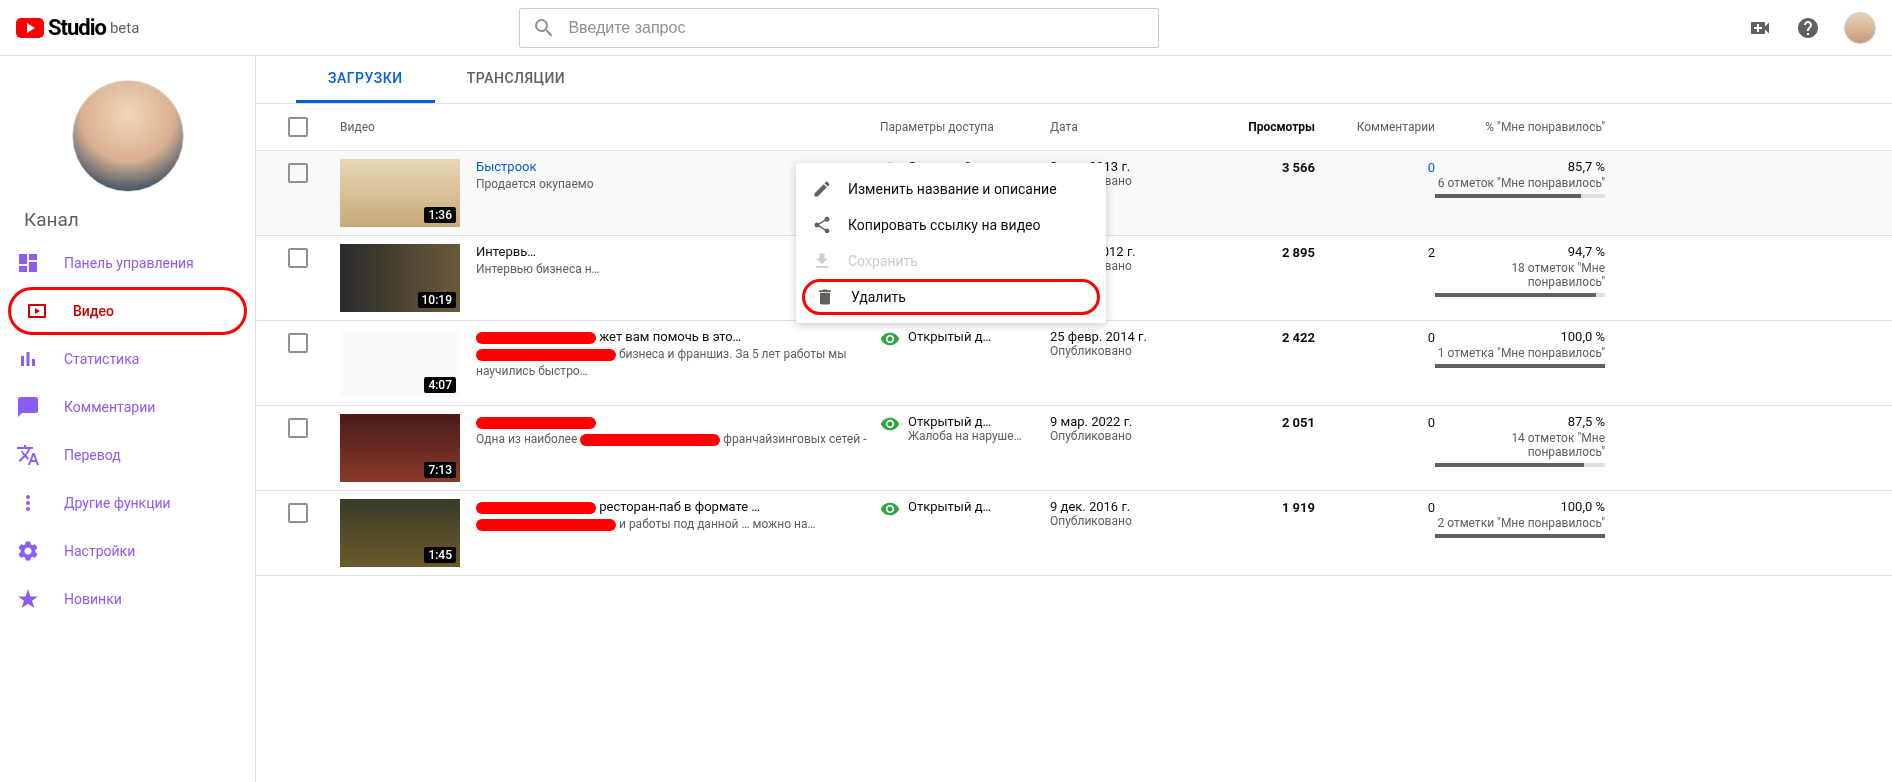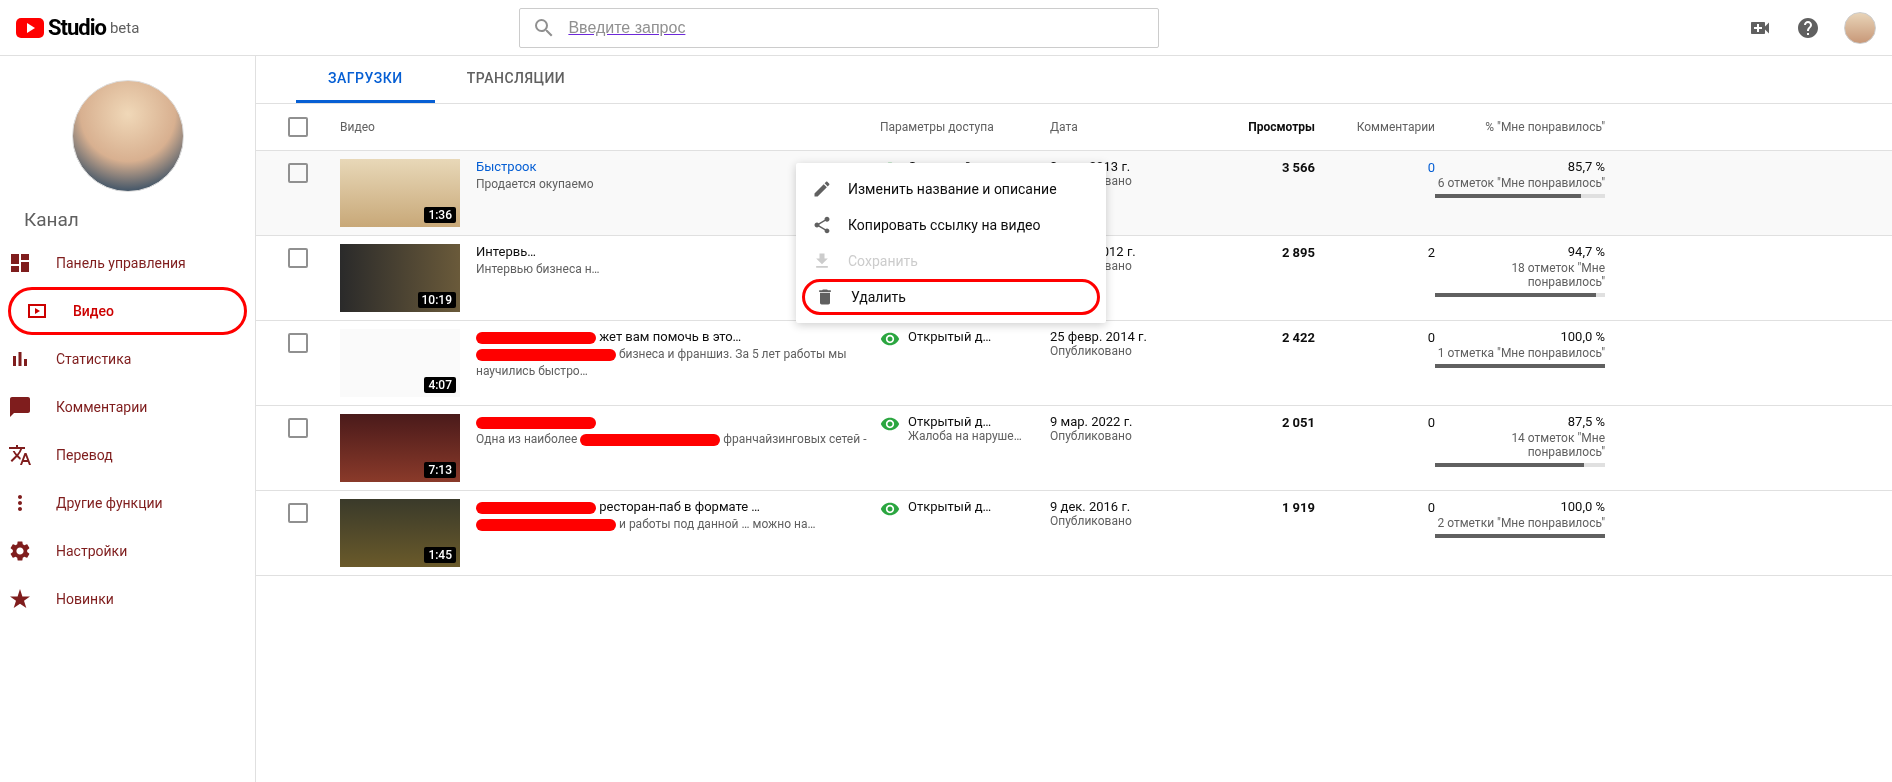--- a/index.html
+++ b/index.html
@@ -5,30 +5,30 @@
 * { box-sizing: border-box; margin: 0; padding: 0; }
 body { font-family: Roboto, Arial, sans-serif; font-size: 14px; color: #606060; background: #fff; width: 1892px; height: 782px; overflow: hidden; position: relative; }
 .header { height: 56px; display: flex; align-items: center; padding: 0 16px; border-bottom: 1px solid #e0e0e0; }
 .logo-wrap { display: flex; align-items: center; gap: 4px; }
 .logo-play { width: 28px; height: 20px; background: #ff0000; border-radius: 5px; display: flex; align-items: center; justify-content: center; }
 .logo-play::after { content: ""; border-left: 8px solid #fff; border-top: 5px solid transparent; border-bottom: 5px solid transparent; margin-left: 2px; }
 .logo-text { font-size: 22px; font-weight: 700; color: #000; letter-spacing: -1px; }
 .logo-beta { font-size: 15px; color: #606060; vertical-align: super; }
 .search-wrap { flex: 0 0 640px; margin-left: 380px; }
 .search-box { display: flex; align-items: center; height: 40px; border: 1px solid #ccc; border-radius: 2px; padding: 0 12px; gap: 12px; }
-.search-box input { border: none; outline: none; font-size: 16px; flex: 1; color: #6d28d9; text-decoration: underline; }
+.search-box input { border: none; outline: none; font-size: 16px; flex: 1; color: #6d28d9; }
 .search-box input::placeholder { color: #909090; }
 .header-actions { margin-left: auto; display: flex; align-items: center; gap: 24px; }
 .icon-btn { width: 24px; height: 24px; color: #606060; cursor: pointer; }
 .avatar { width: 32px; height: 32px; border-radius: 50%; background: linear-gradient(180deg,#e8d4b8 0%,#c89878 100%); border: 1px solid #ccc; }
 .layout { display: flex; height: calc(782px - 56px); }
 .sidebar { width: 256px; border-right: 1px solid #e0e0e0; padding-top: 16px; overflow-y: auto; }
 .channel-avatar { width: 112px; height: 112px; border-radius: 50%; margin: 8px auto 16px; background: radial-gradient(circle at 50% 30%, #f0d8b8 0%, #d8b090 50%, #4a5a6a 80%); border: 1px solid #ddd; }
 .channel-label { font-size: 19px; color: #606060; padding: 0 24px 8px; }
-.nav-item { display: flex; align-items: center; height: 48px; padding: 0 8px; gap: 24px; cursor: pointer; font-size: 14px; color: #7f1d1d; }
+.nav-item { display: flex; align-items: center; height: 48px; padding: 0 16px; gap: 24px; cursor: pointer; font-size: 14px; color: #8b5cf6; }
 .nav-item.active { color: #cc0000; font-weight: 500; }
 .nav-item.highlighted { border: 3px solid #ff0000; border-radius: 24px; margin: 0 8px; padding: 0 14px; }
 .nav-icon { width: 24px; height: 24px; fill: currentColor; }
 .main { flex: 1; overflow-y: auto; position: relative; }
 .tabs { display: flex; padding: 0 40px; border-bottom: 1px solid #e0e0e0; height: 48px; }
 .tab { padding: 0 32px; display: flex; align-items: center; font-size: 14px; font-weight: 500; letter-spacing: 0.5px; color: #606060; cursor: pointer; border-bottom: 3px solid transparent; }
 .tab.active { color: #065fd4; border-bottom-color: #065fd4; }
 .filter-row { display: flex; align-items: center; height: 58px; padding: 0 32px; gap: 16px; border-bottom: 1px solid #e0e0e0; }
 .filter-row input { border: none; outline: none; font-size: 15px; flex: 1; }
 .filter-row input::placeholder { color: #909090; }

